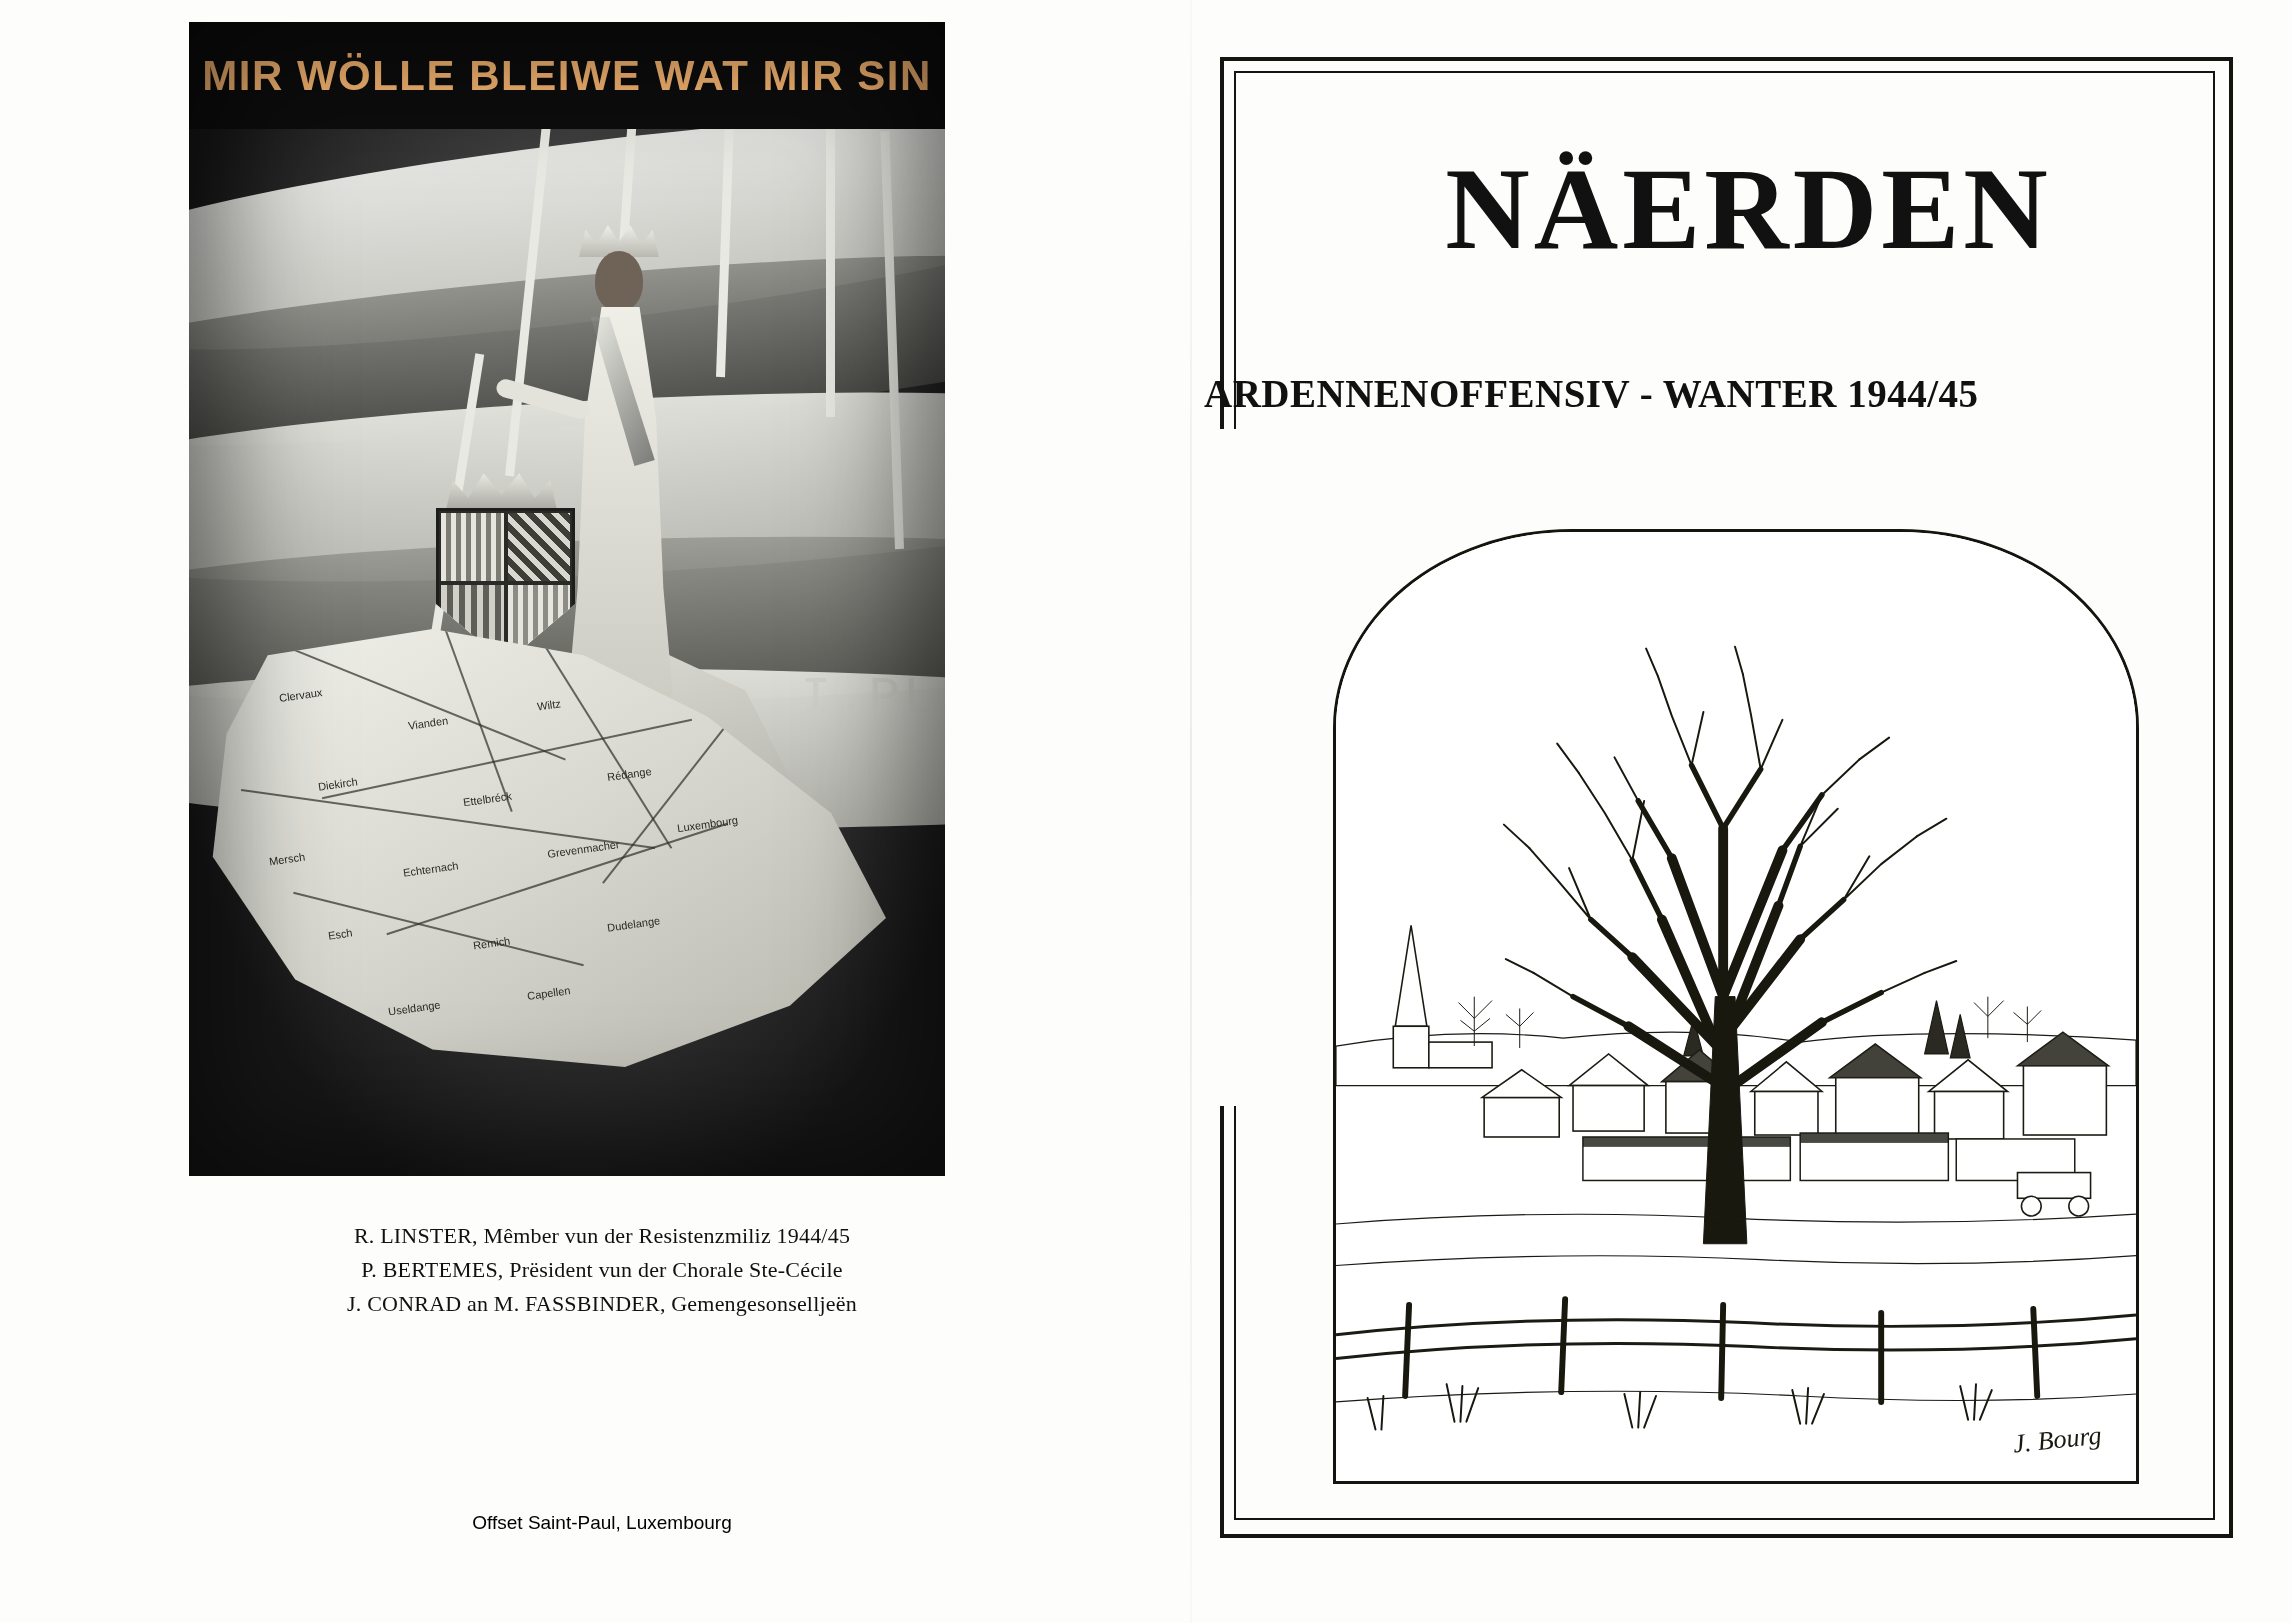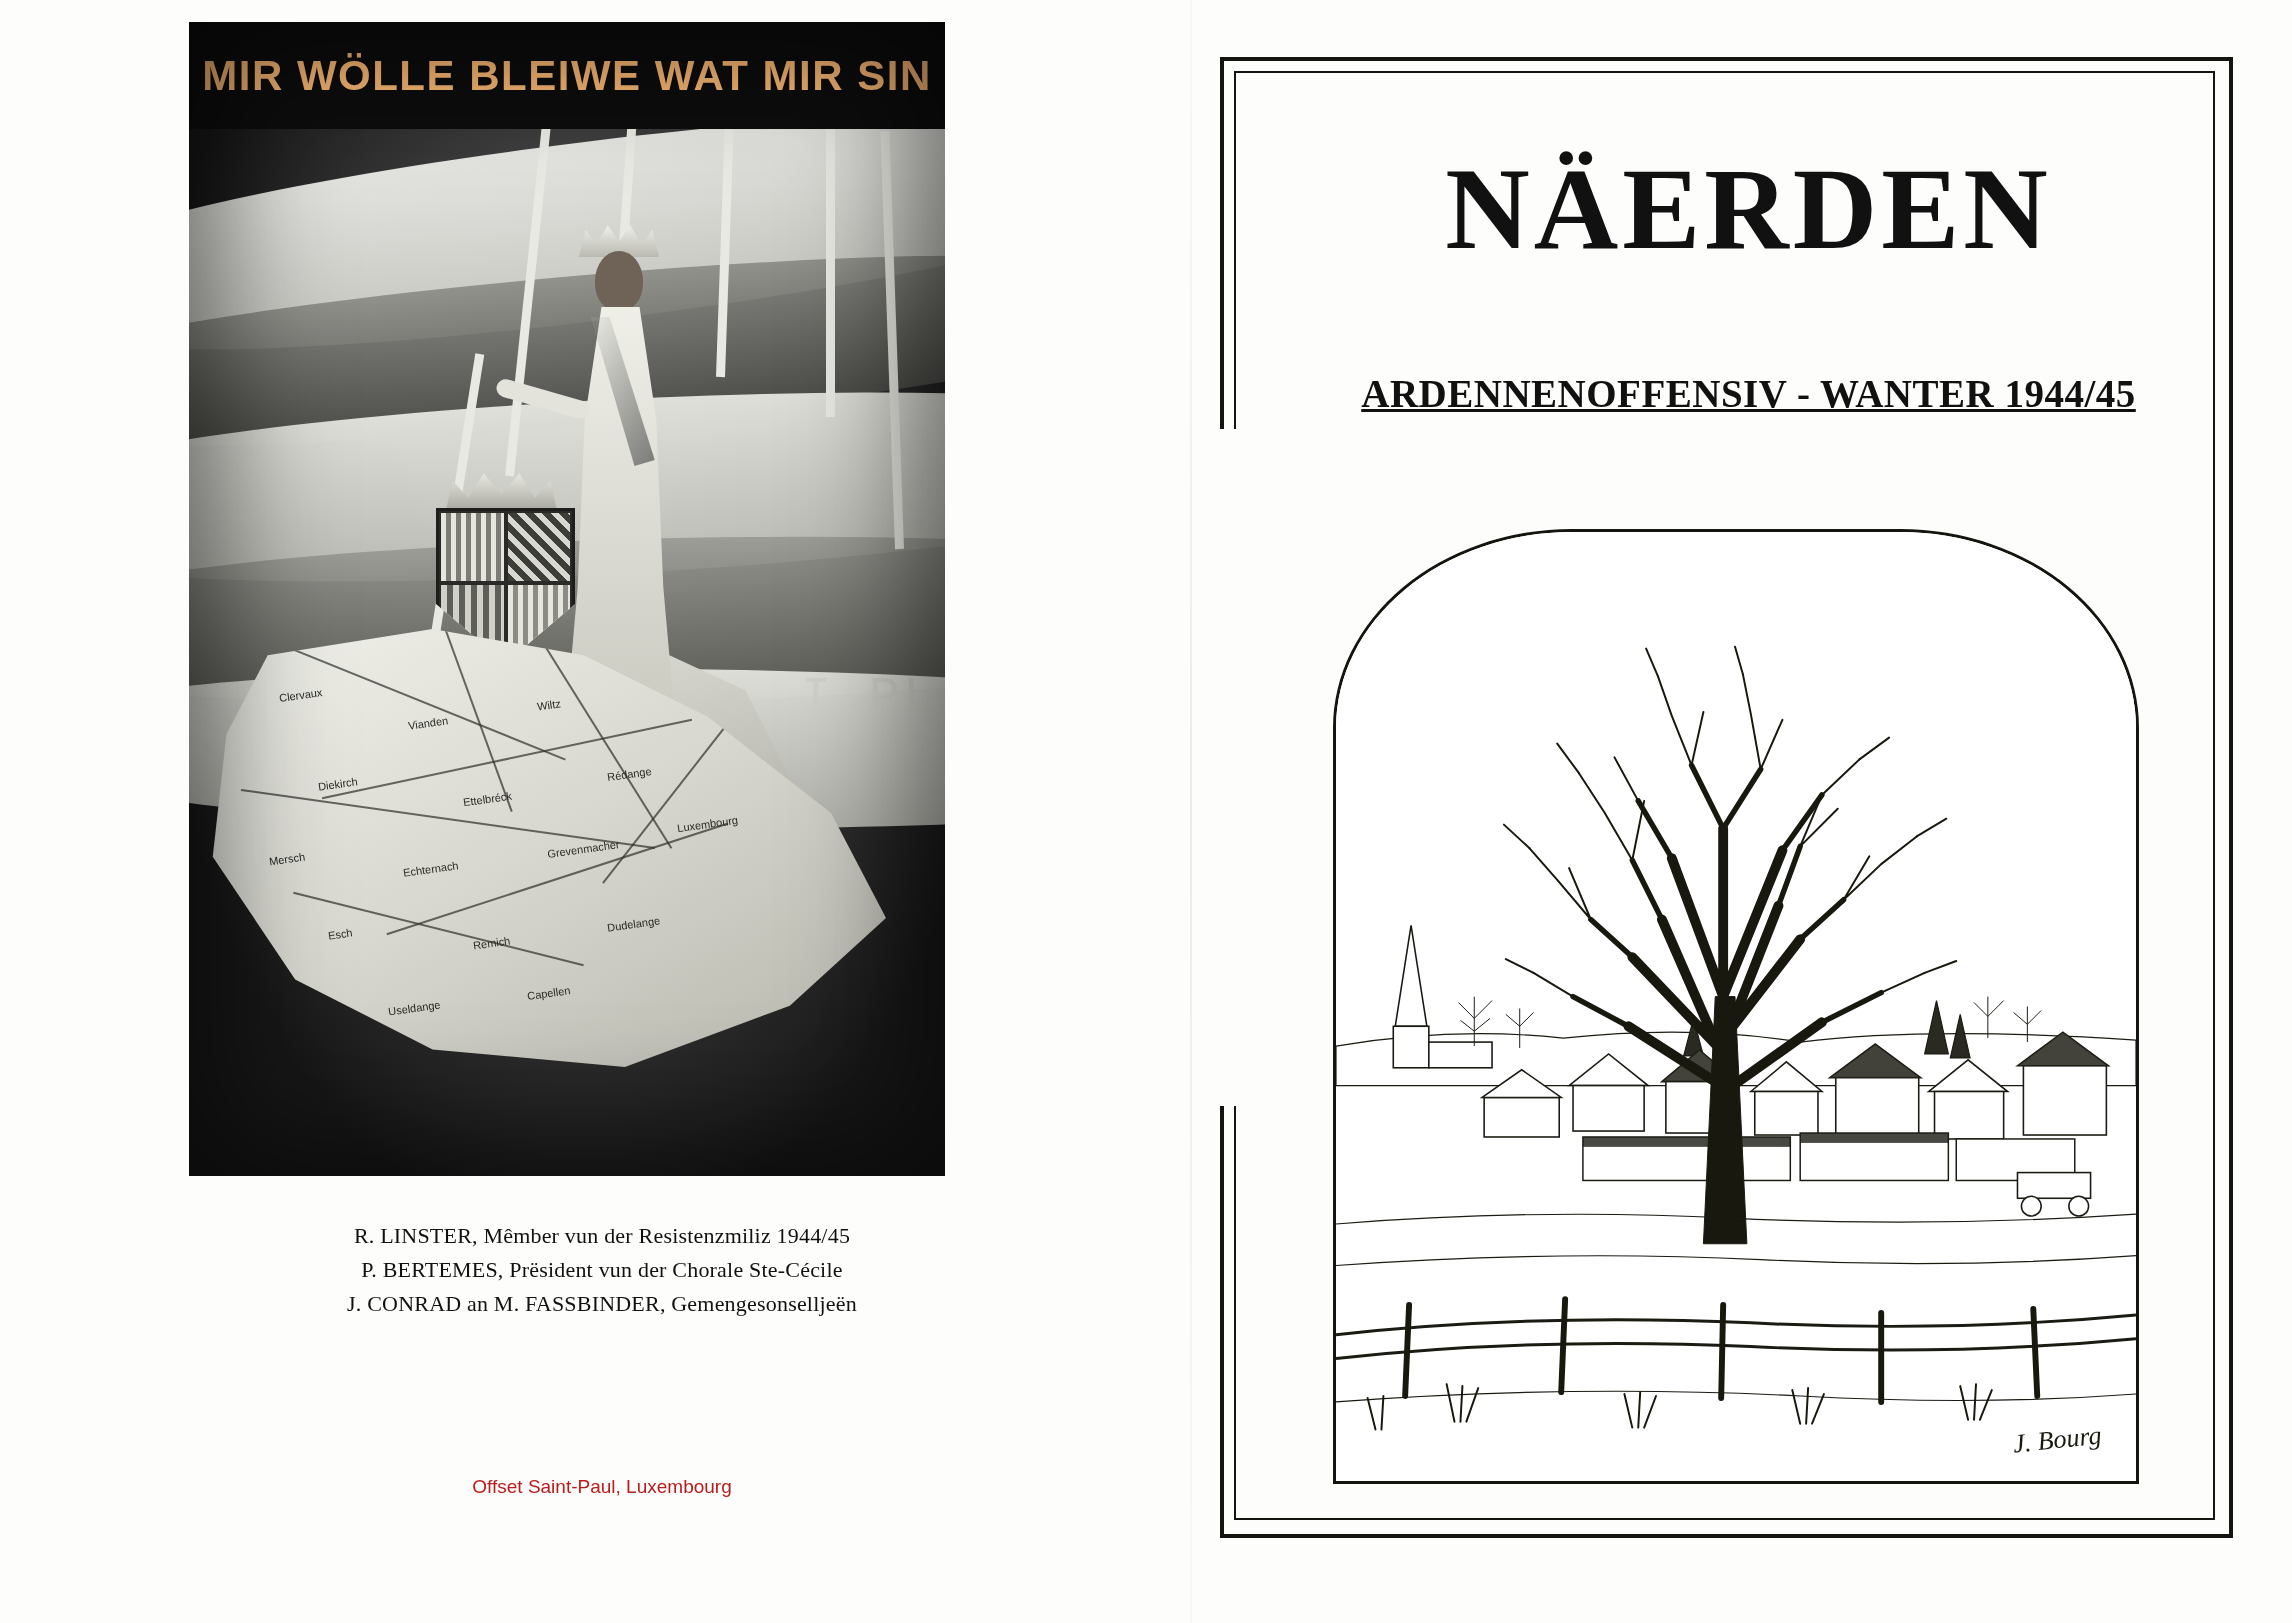--- a/index.html
+++ b/index.html
@@ -231,26 +231,26 @@
     margin-bottom: 22px;
   }
   .committee-line {
     font-size: 22px;
     line-height: 34px;
     letter-spacing: 0.2px;
   }
   .imprint {
     position: absolute;
     left: 0;
-    top: 1476px;
+    top: 1512px;
     width: 1204px;
     text-align: center;
     font-family: "Liberation Sans", sans-serif;
     font-size: 19px;
-    color: #b91c1c;
+    color: #000000;
   }
 
   
   .right-page {
     position: absolute;
     left: 1204px;
     top: 0;
     width: 1089px;
     height: 1624px;
     margin-top: 31px;
@@ -290,26 +290,25 @@
     font-weight: bold;
     font-size: 117px;
     letter-spacing: 4px;
     line-height: 1;
   }
   .cover-subtitle {
     position: absolute;
     left: 0;
     top: 340px;
     width: 1089px;
-    text-align: center;
+    text-align: left;
     font-family: "Liberation Serif", serif;
     font-weight: bold;
     font-size: 39px;
     letter-spacing: 0.5px;
-    text-decoration: underline;
   }
   .illustration {
     position: absolute;
     left: 129px;
     top: 498px;
     width: 806px;
     height: 955px;
   }
   .illus-frame {
     position: absolute;

